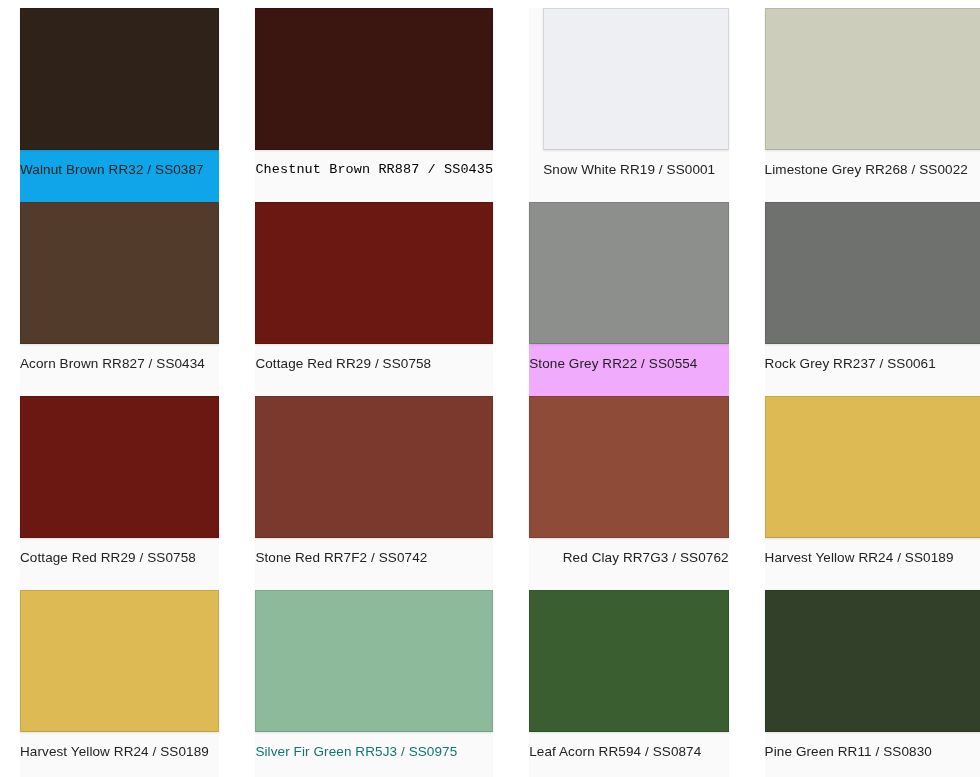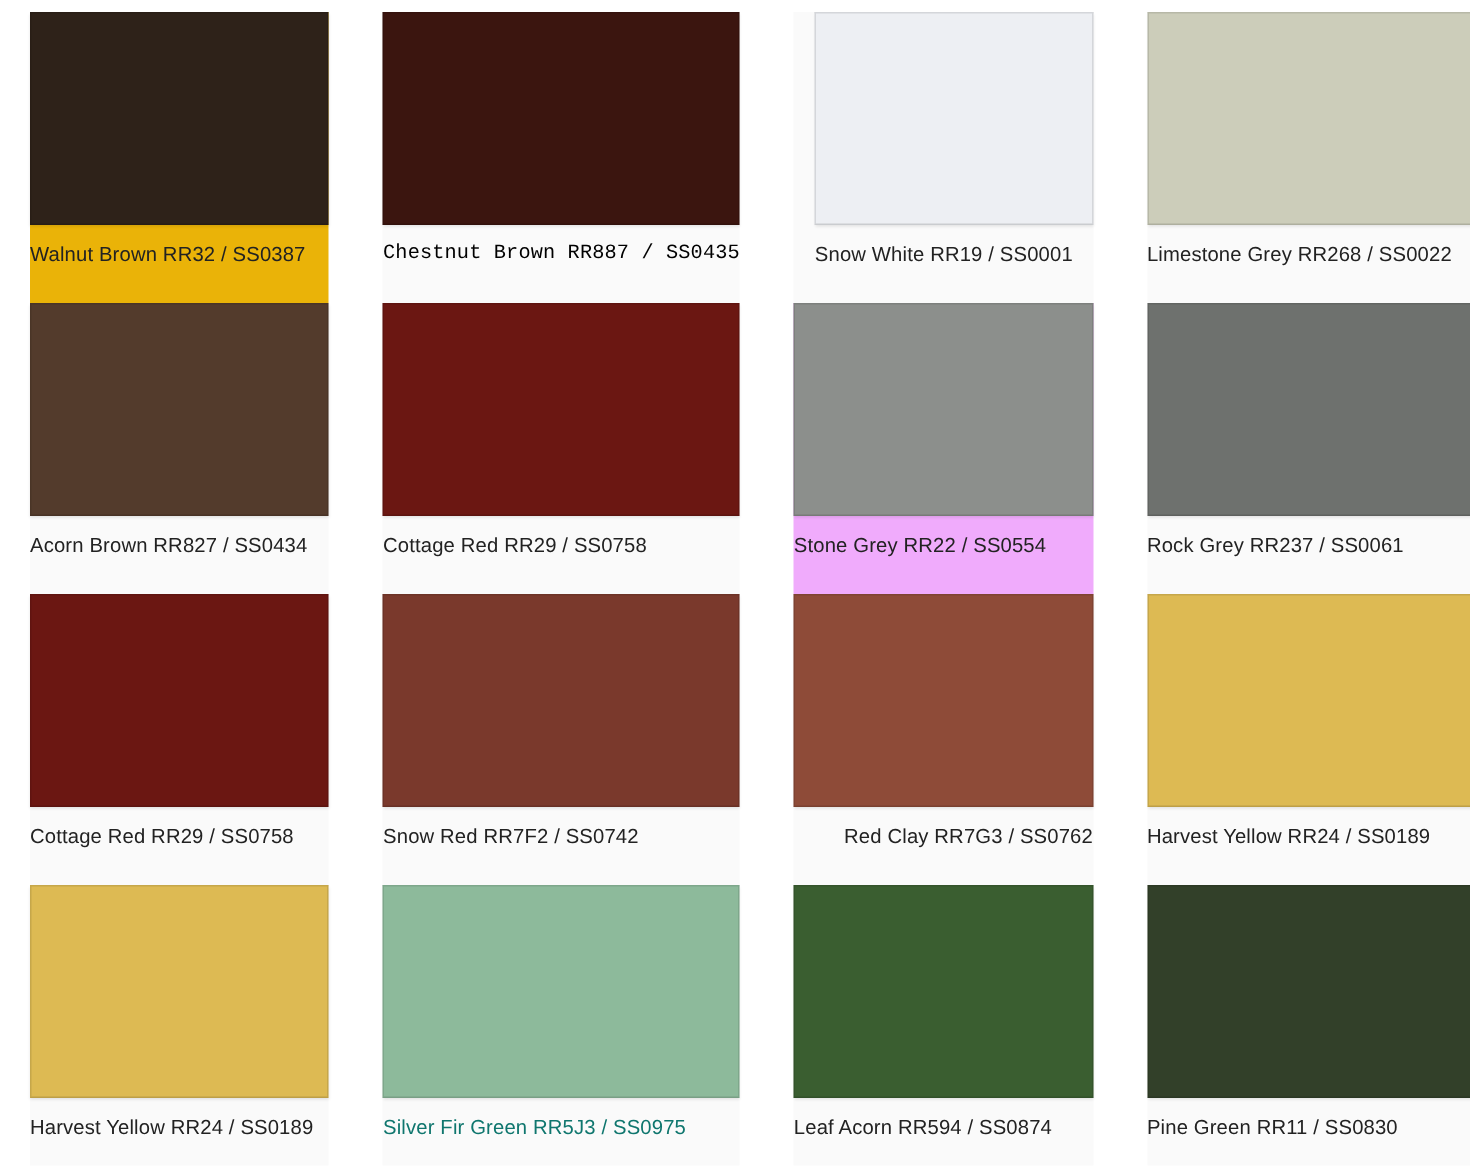--- a/index.html
+++ b/index.html
@@ -67,21 +67,21 @@
   .swatch-card.col-4 .card-surface {
     margin-right: -16px;
   }
 </style>
 </head>
 <body style="background: rgb(255, 255, 255);">
 
 <div class="swatch-grid">
 
 <div class="swatch-card col-1">
-      <div class="card-surface" style="background: #eab308;">
+      <div class="card-surface" style="background: #0ea5e9;">
         <div class="swatch-chip" style="background-color: rgb(46, 34, 25);"></div>
         <div class="swatch-caption" style="color: rgb(34, 34, 34);">Walnut Brown RR32 / SS0387</div>
       </div>
     </div>
     <div class="swatch-card col-2">
       <div class="card-surface" style="background: rgb(250, 250, 250);">
         <div class="swatch-chip" style="background-color: rgb(59, 21, 15);"></div>
         <div class="swatch-caption" style="color: #000000; font-family: Liberation Mono, monospace;">Chestnut Brown RR887 / SS0435</div>
       </div>
     </div>
@@ -123,21 +123,21 @@
     </div>
     <div class="swatch-card col-1">
       <div class="card-surface" style="background: rgb(250, 250, 250);">
         <div class="swatch-chip" style="background-color: rgb(107, 23, 18);"></div>
         <div class="swatch-caption" style="color: rgb(34, 34, 34);">Cottage Red RR29 / SS0758</div>
       </div>
     </div>
     <div class="swatch-card col-2">
       <div class="card-surface" style="background: rgb(250, 250, 250);">
         <div class="swatch-chip" style="background-color: rgb(122, 57, 44);"></div>
-        <div class="swatch-caption" style="color: rgb(34, 34, 34);">Snow Red RR7F2 / SS0742</div>
+        <div class="swatch-caption" style="color: rgb(34, 34, 34);">Stone Red RR7F2 / SS0742</div>
       </div>
     </div>
     <div class="swatch-card col-3">
       <div class="card-surface" style="background: rgb(250, 250, 250);">
         <div class="swatch-chip" style="background-color: rgb(142, 75, 56);"></div>
         <div class="swatch-caption" style="color: rgb(34, 34, 34); text-align: right;">Red Clay RR7G3 / SS0762</div>
       </div>
     </div>
     <div class="swatch-card col-4">
       <div class="card-surface" style="background: rgb(250, 250, 250);">

